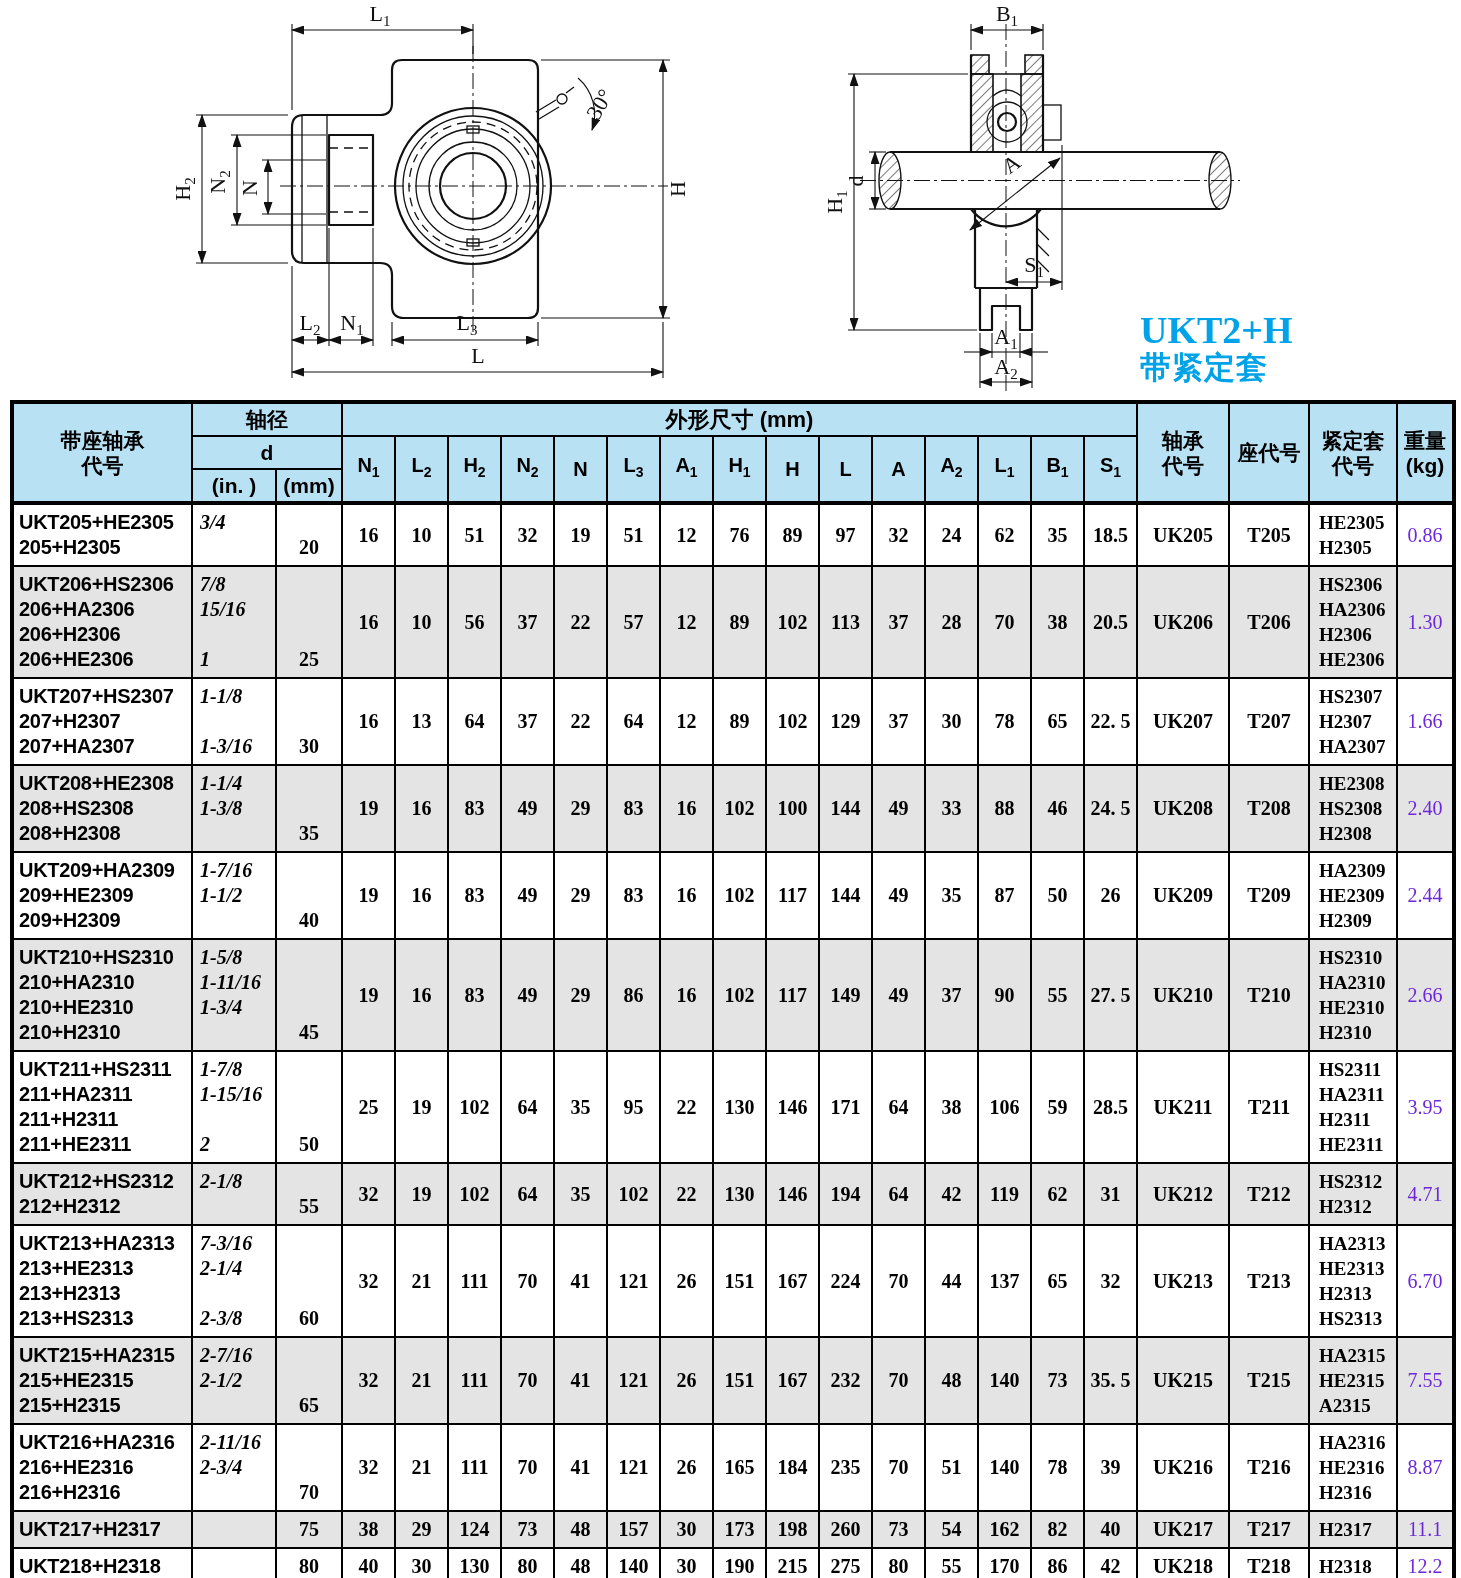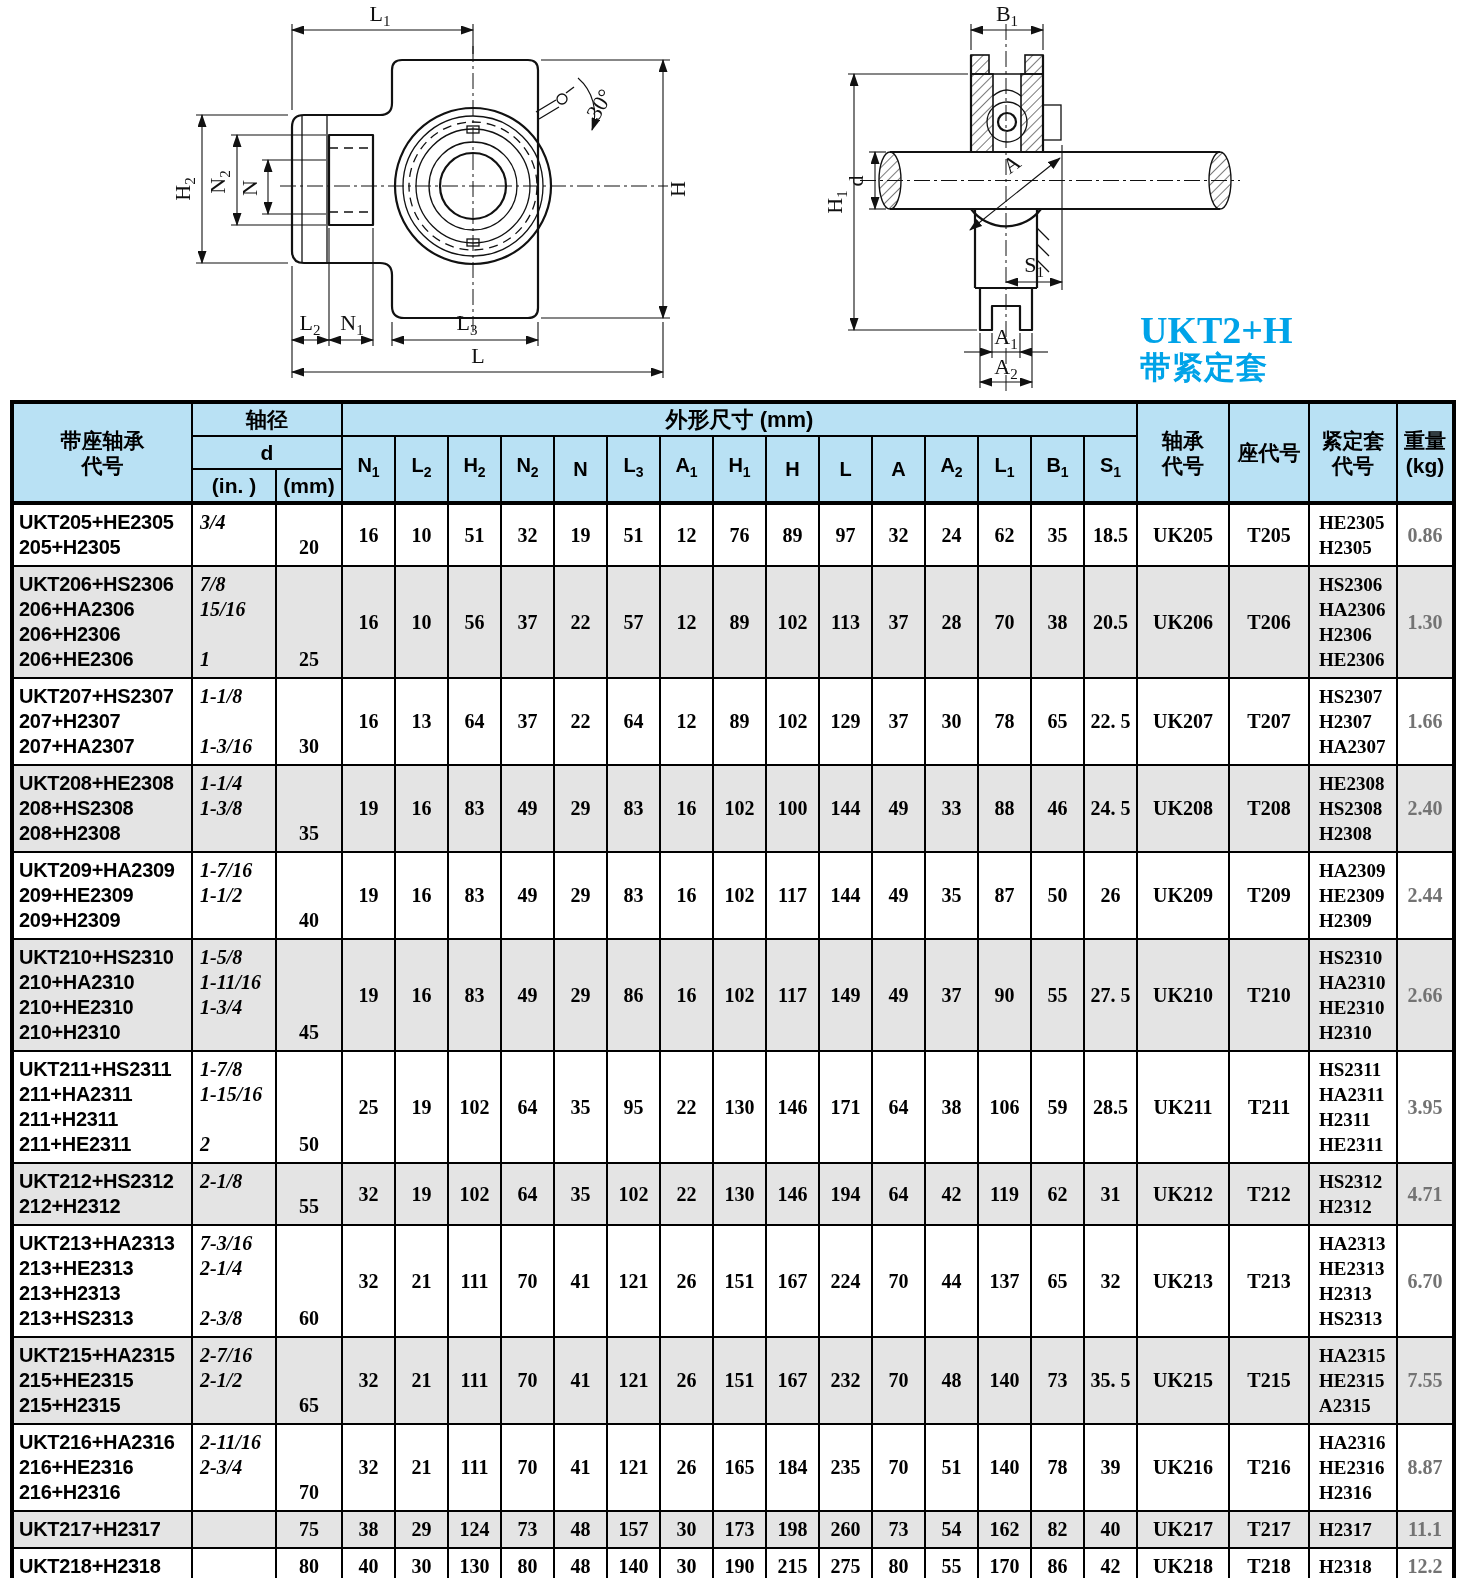--- a/index.html
+++ b/index.html
@@ -47,21 +47,21 @@
   }
   tbody tr.alt td{background:#e4e4e4;}
   td.codes{
     font-family:"Liberation Sans","DejaVu Sans",sans-serif;
     text-align:left;padding-left:5px;letter-spacing:-0.3px;
   }
   .cblk{display:inline-block;}
   td.din{text-align:left;vertical-align:top;padding:5px 2px 5px 7px;font-style:italic;}
   td.dmm{vertical-align:bottom;}
   td.sleeve{text-align:left;padding-left:9px;font-size:19px;line-height:25px;}
-  td.weight{font-weight:bold;color:#737373;}
+  td.weight{font-weight:normal;color:#6d28d9;}
 </style>
 </head>
 <body>
 
 <div class="drawings">
 
   <svg style="left:140px;" width="580" height="398" viewBox="0 0 580 398">
     <defs>
       <marker id="ae" markerWidth="13" markerHeight="9" refX="12" refY="4.5" orient="auto" markerUnits="userSpaceOnUse">
         <path d="M0,0 L13,4.5 L0,9 Z" fill="#111"></path>

